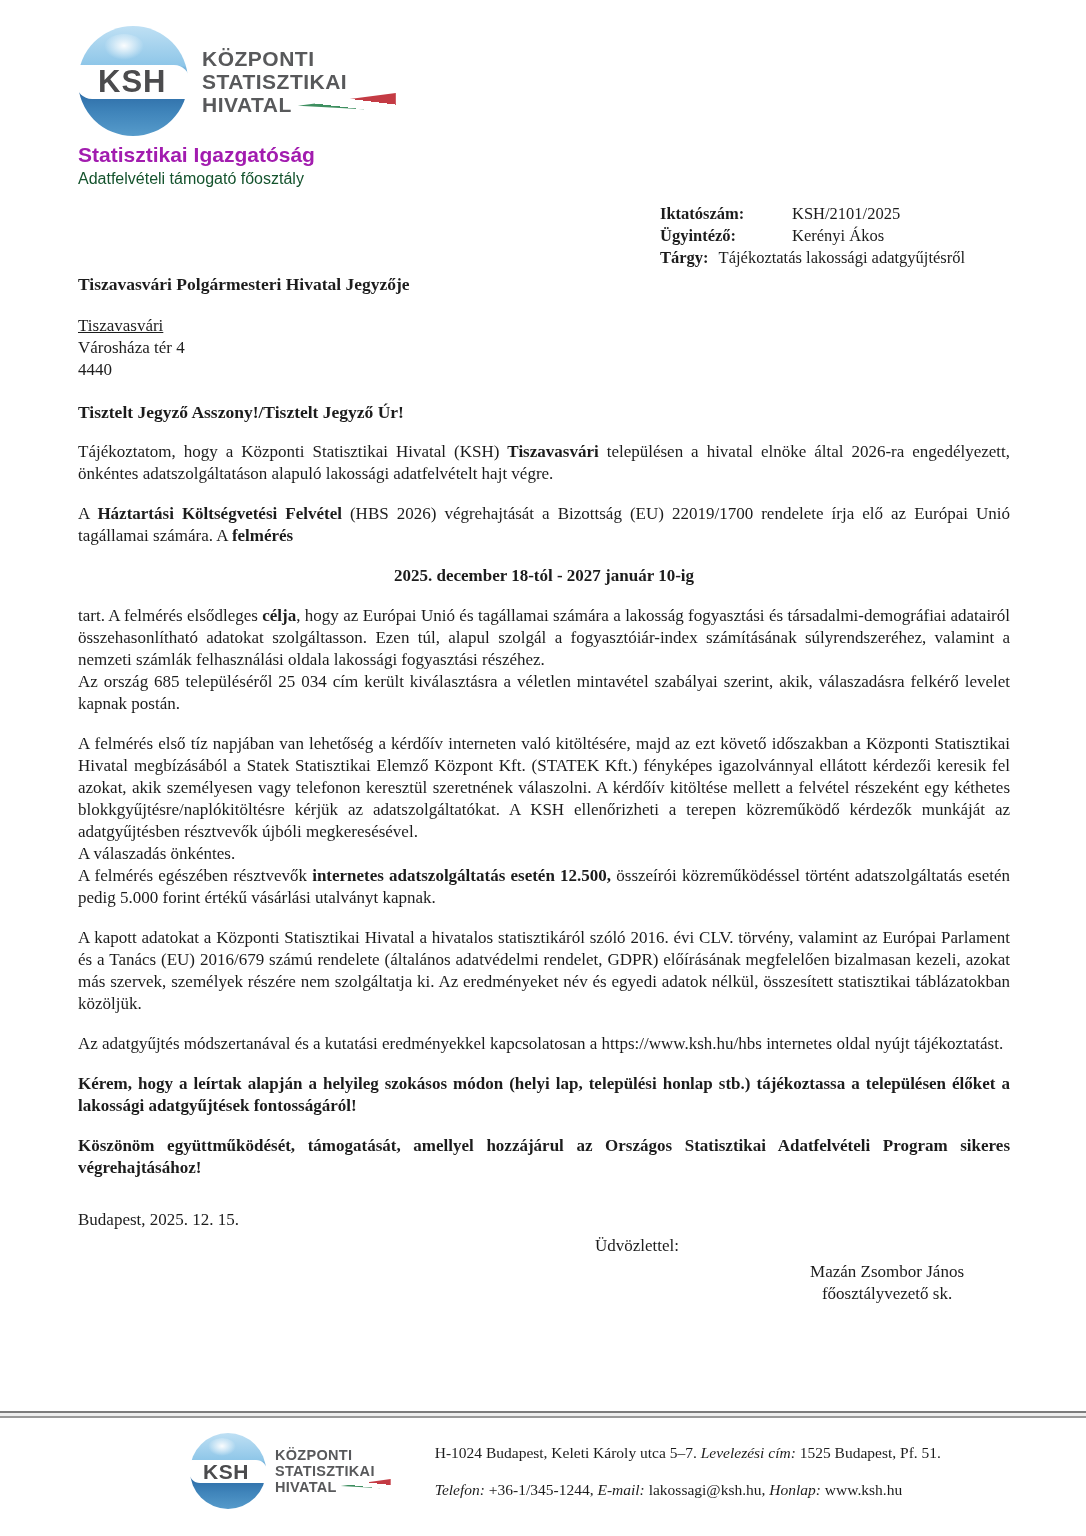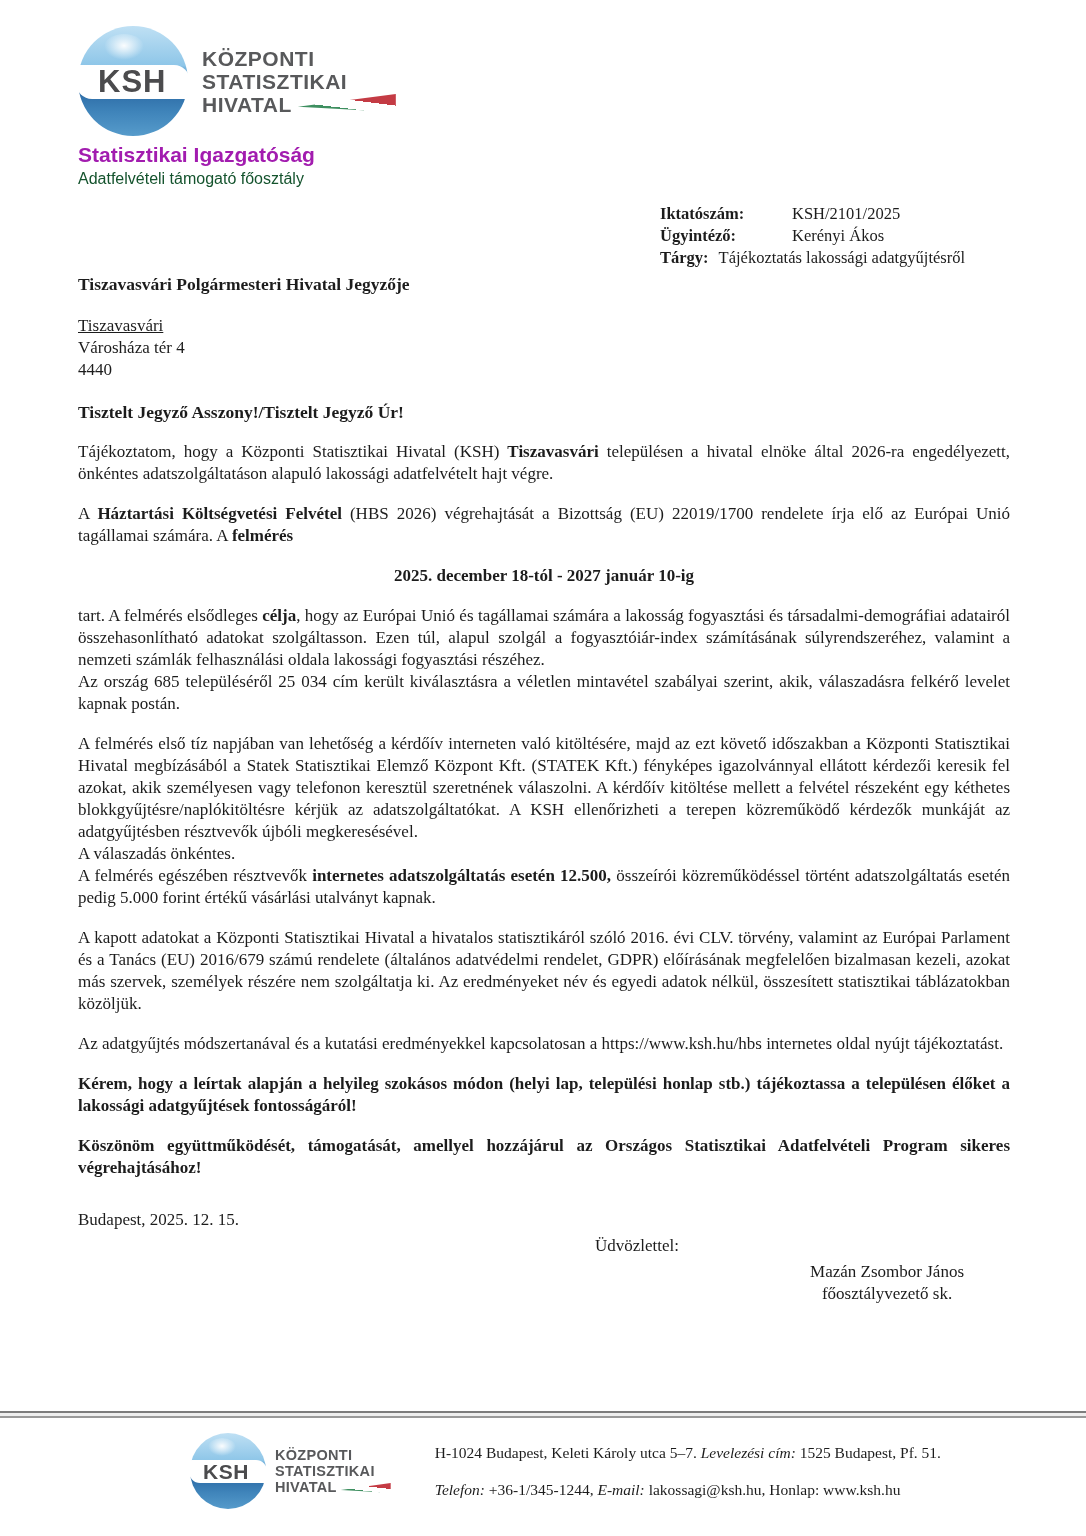--- a/index.html
+++ b/index.html
@@ -16,21 +16,21 @@
   .globe { position:relative; width:110px; height:110px; border-radius:50%;
     background:linear-gradient(180deg,#bfe0f4 0%,#8ec6e8 36%,#79b6de 38%,#2f6fa9 62%,#3f84ba 78%,#569bcb 100%); }
   .globe .gloss { position:absolute; top:8px; left:26px; width:40px; height:26px; border-radius:50%;
     background:radial-gradient(ellipse at 50% 45%, rgba(255,255,255,0.95) 0%, rgba(255,255,255,0) 70%); }
   .globe .band { position:absolute; left:-2px; right:-2px; top:39px; height:34px; background:#ffffff;
     border-radius:4px 16px 4px 16px; display:flex; align-items:center; }
   .globe .band span { font-family:"Liberation Sans", sans-serif; font-weight:bold; font-size:31px;
     color:#4b4b4d; letter-spacing:1px; padding-left:22px; }
   .wordmark { margin:21px 0 0 14px; font-family:"Liberation Sans", sans-serif; font-weight:bold;
     font-size:21px; line-height:23px; color:#58595b; letter-spacing:0.5px; }
-  .hiv-row { display:flex; align-items:flex-end; }
+  .hiv-row { display:flex; align-items:flex-start; }
   .flag-wedge { width:98px; height:22px; margin-left:6px; display:inline-block;
     background:linear-gradient(187deg,#c43b44 0% 34%,#ffffff 34% 60%,#3e8f60 60% 100%);
     clip-path:polygon(0 58%, 100% 0, 100% 82%); }
   .flag-wedge.sm { width:50px; height:12px; margin-left:4px; }
   .dir  { margin-top:7px; font-family:"Liberation Sans", sans-serif; font-weight:bold; font-size:21px; line-height:24px; color:#a21caf; }
   .dept { font-family:Liberation Sans, sans-serif; font-size:16px; line-height:24px; color:#14532d; }
 
   
   .meta { margin:12px 0 0 582px; font-size:16.5px; line-height:22px; }
   .meta-row { white-space:nowrap; }
@@ -148,17 +148,17 @@
       <div class="wordmark sm">
         <div>KÖZPONTI</div>
         <div>STATISZTIKAI</div>
         <div class="hiv-row">
           <span>HIVATAL</span>
           <span class="flag-wedge sm"></span>
         </div>
       </div>
       <div class="footer-text">
         <div class="footer-line"><span>H-1024 Budapest, Keleti Károly utca 5–7.   </span><span style="font-style: italic;">Levelezési cím:</span><span> 1525 Budapest, Pf. 51.</span></div>
-        <div class="footer-line"><span style="font-style: italic;">Telefon:</span><span> +36-1/345-1244,   </span><span style="font-style: italic;">E-mail:</span><span> lakossagi@ksh.hu,   </span><span style="">Honlap:</span><span> www.ksh.hu</span></div>
+        <div class="footer-line"><span style="font-style: italic;">Telefon:</span><span> +36-1/345-1244,   </span><span style="font-style: italic;">E-mail:</span><span> lakossagi@ksh.hu,   </span><span style="font-style: italic;">Honlap:</span><span> www.ksh.hu</span></div>
       </div>
     </div>
   </div>
 </div>
 
 </body></html>

